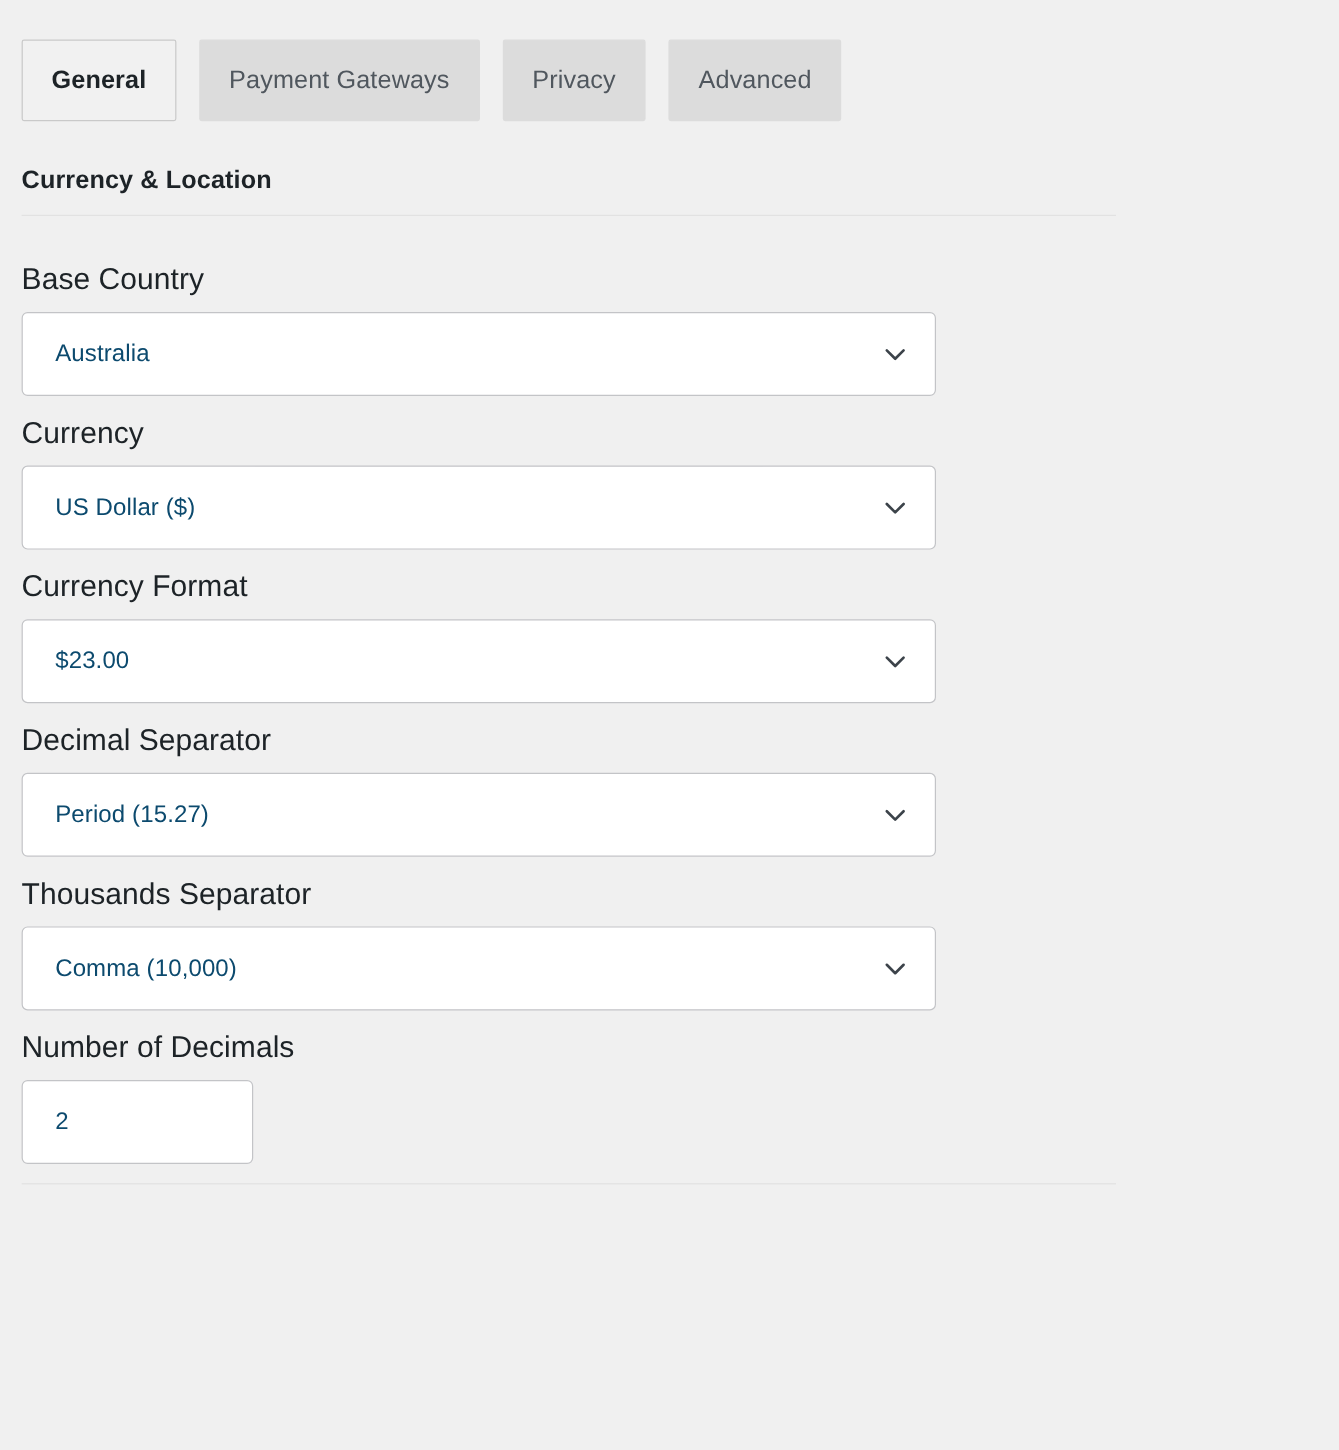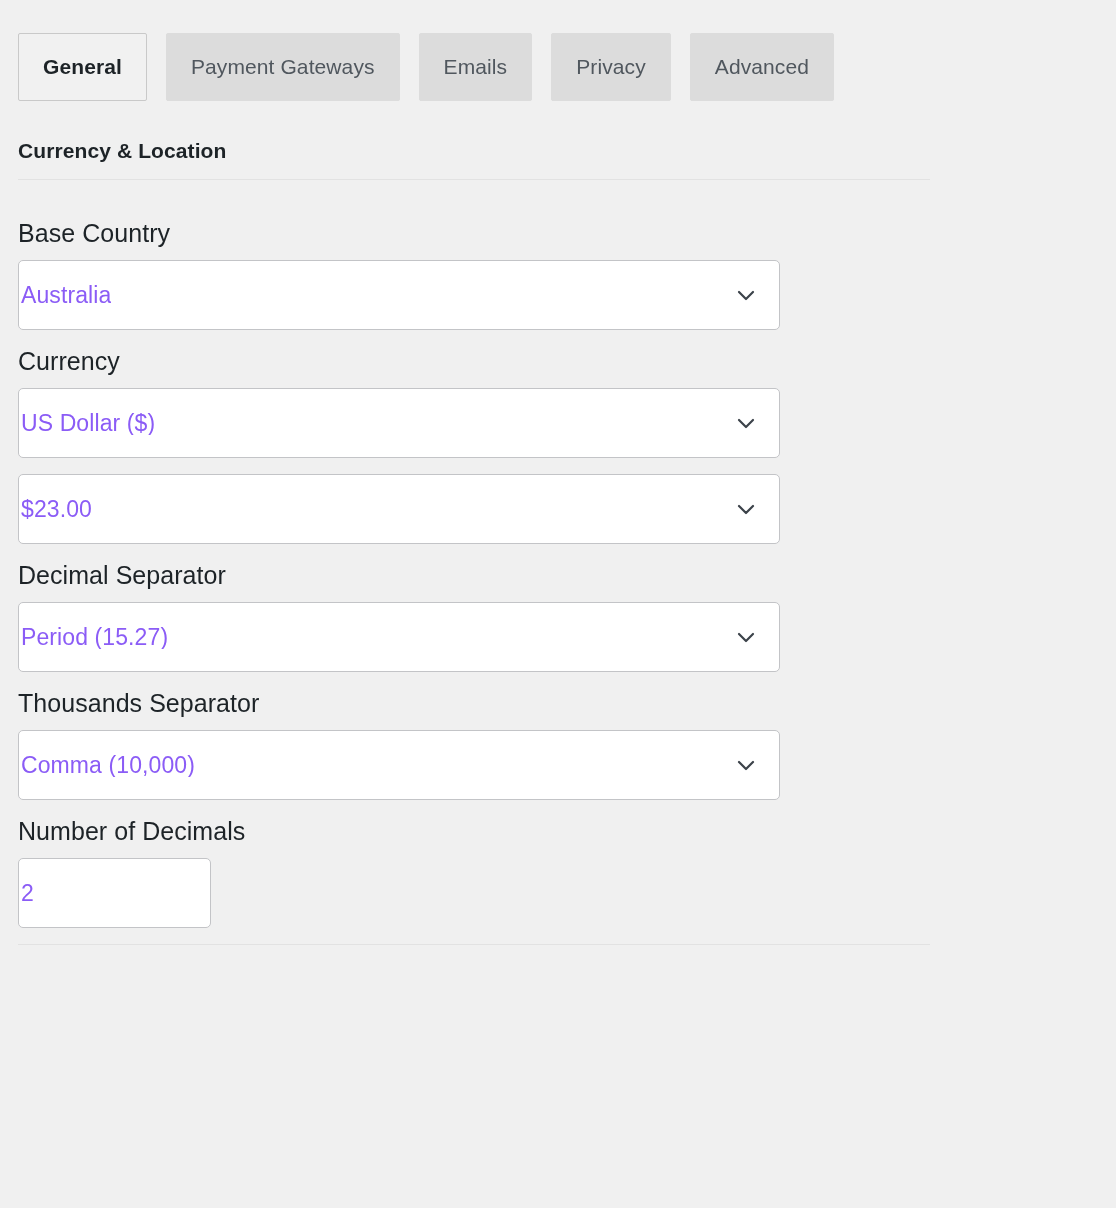--- a/index.html
+++ b/index.html
@@ -98,24 +98,24 @@
     align-items: center;
   }
   .control.select-control {
     width: 762px;
     cursor: pointer;
   }
   .control.text-control {
     width: 193px;
   }
   .control-value {
-    font-size: 23px;
+    font-size: 20px;
     font-weight: 400;
-    color: #8b5cf6;
-    padding-left: 2px;
+    color: #0c4a6e;
+    padding-left: 27px;
     letter-spacing: .1px;
     line-height: 1;
     white-space: nowrap;
     overflow: hidden;
   }
   .chevron {
     position: absolute;
     right: 22px;
     top: 50%;
     transform: translateY(-50%);
@@ -134,23 +134,20 @@
 <body>
 
 <div class="tab-bar">
   <div class="tab is-active">
     <span>General</span>
   </div>
   <div class="tab">
     <span>Payment Gateways</span>
   </div>
   <div class="tab">
-    <span>Emails</span>
-  </div>
-  <div class="tab">
     <span>Privacy</span>
   </div>
   <div class="tab">
     <span>Advanced</span>
   </div>
 </div>
 
 <div class="content">
 
   <h2 class="section-heading">Currency &amp; Location</h2>
@@ -174,20 +171,21 @@
       <span class="control-value">US Dollar ($)</span>
       <span class="chevron">
         <svg viewBox="0 0 22 22" width="22" height="22" fill="none" stroke="#3c434a" stroke-width="2.2" stroke-linecap="round" stroke-linejoin="round">
           <polyline points="4,8 11,15 18,8"></polyline>
         </svg>
       </span>
     </div>
   </div>
 
   <div class="field gap-field">
+    <label class="field-label">Currency Format</label>
     <div class="control select-control">
       <span class="control-value">$23.00</span>
       <span class="chevron">
         <svg viewBox="0 0 22 22" width="22" height="22" fill="none" stroke="#3c434a" stroke-width="2.2" stroke-linecap="round" stroke-linejoin="round">
           <polyline points="4,8 11,15 18,8"></polyline>
         </svg>
       </span>
     </div>
   </div>
 

